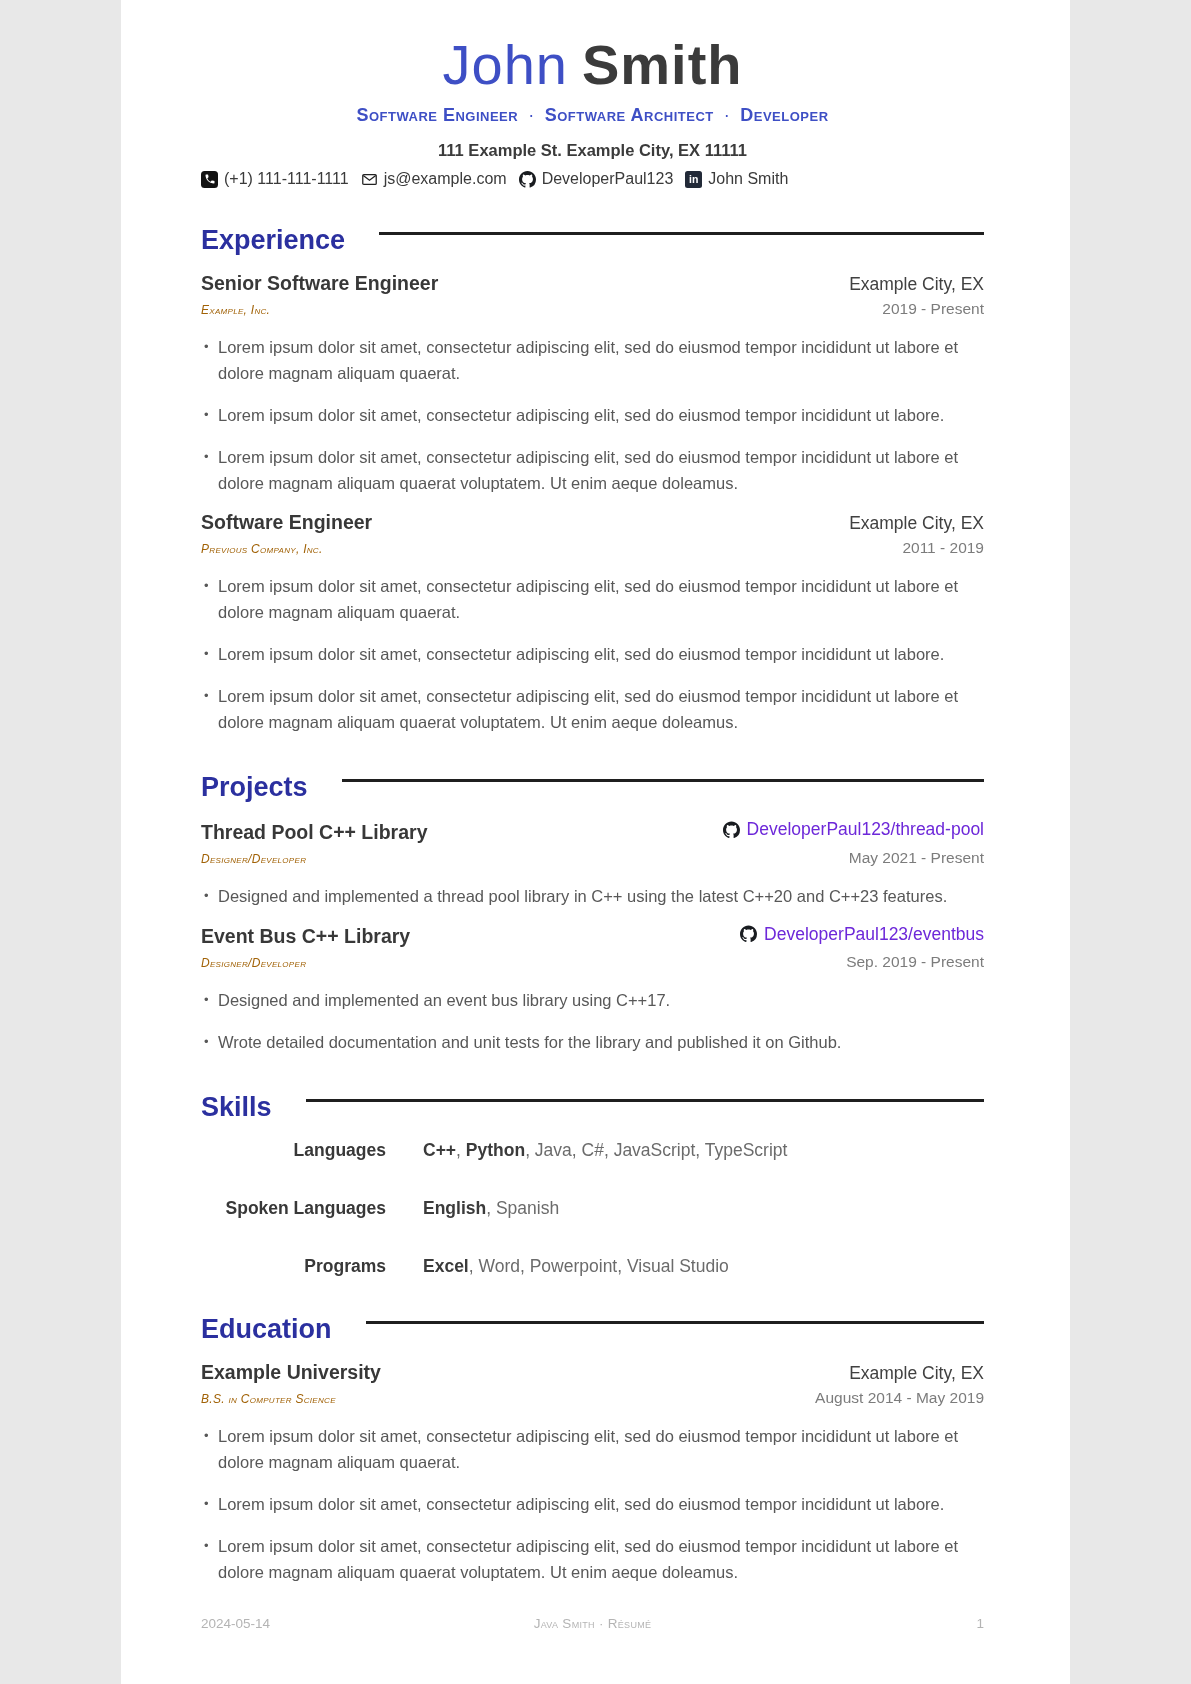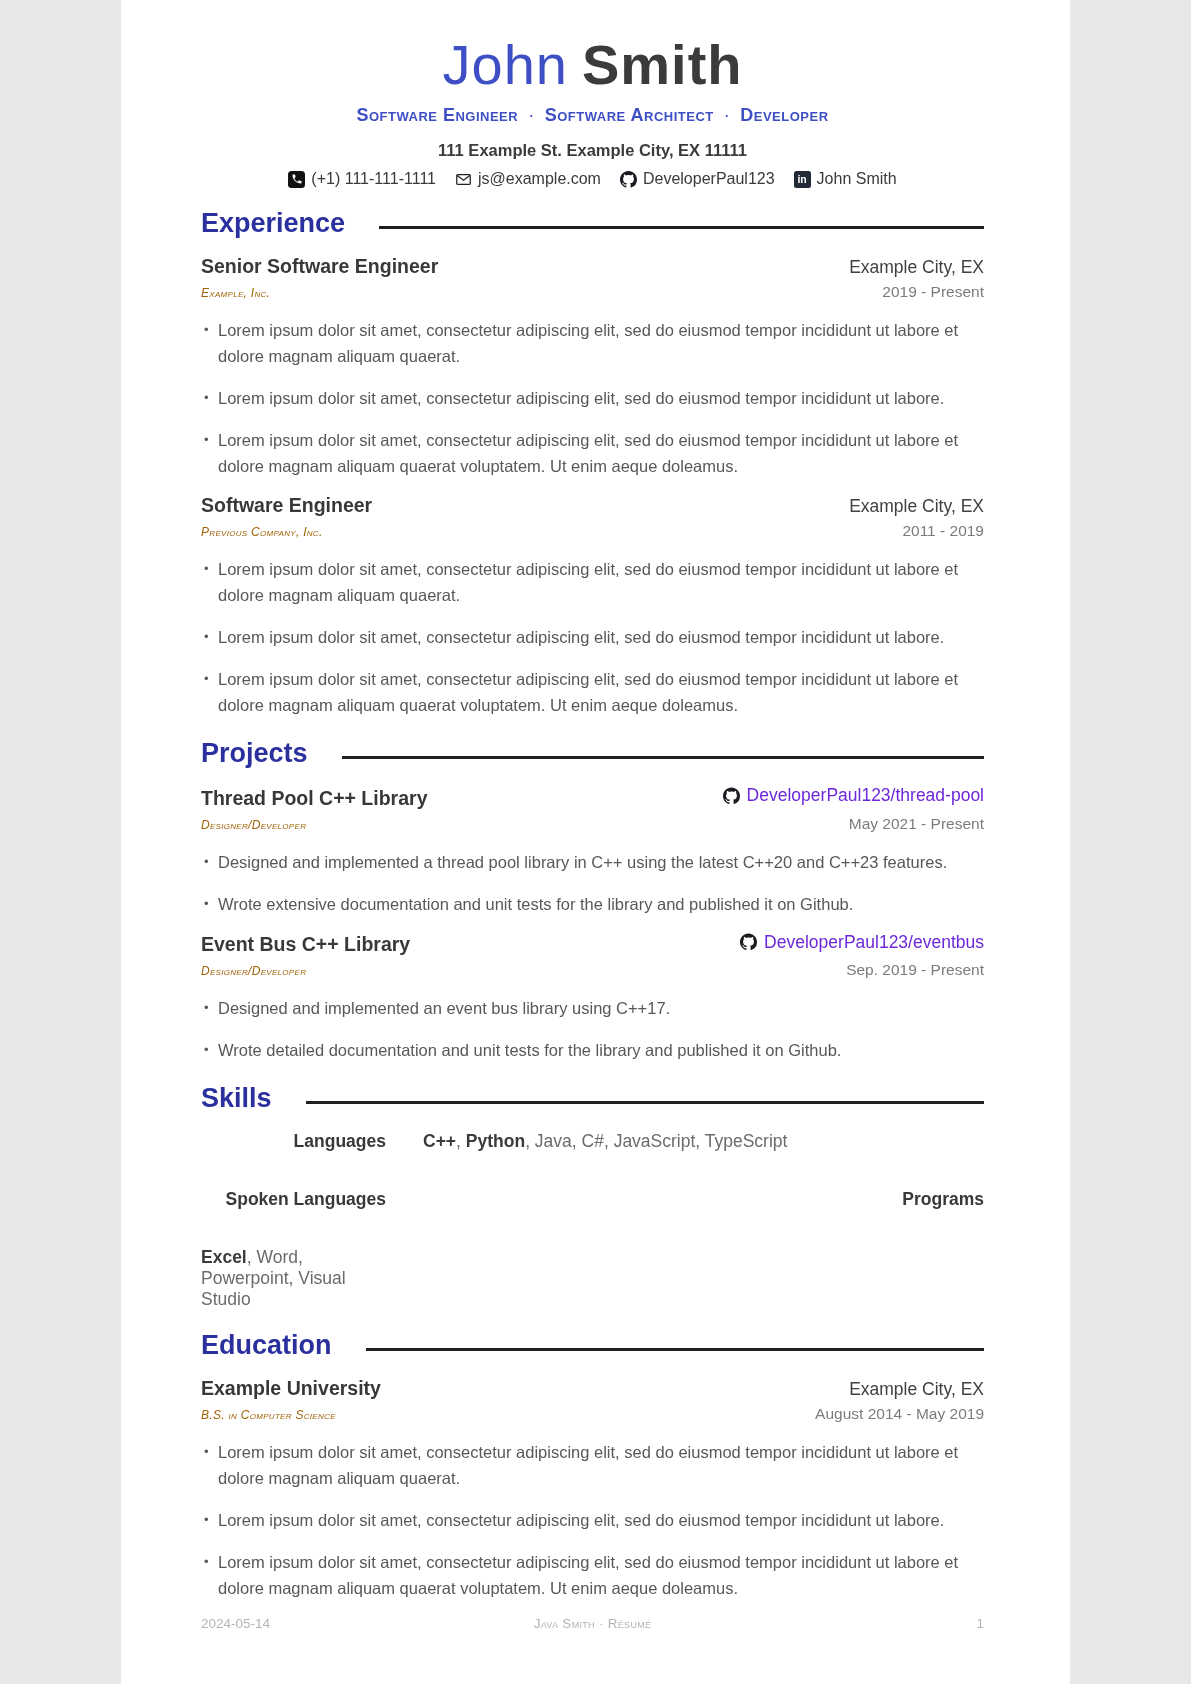--- a/index.html
+++ b/index.html
@@ -16,31 +16,31 @@
   .content { position:absolute; left:80px; right:86px; top:0; }
 
   
   .name { text-align:center; padding-top:34px; font-size:56px; line-height:62px; letter-spacing:1px; }
   .name .first { color:#3e4fc5; font-weight:300; }
   .name .last  { color:#3b3b3b; font-weight:700; margin-left:14px; }
   .taglines { text-align:center; margin-top:9px; font-size:18px; color:#3e4fc5;
               font-variant:small-caps; font-weight:600; letter-spacing:.5px; }
   .taglines .sep { margin:0 10px; font-weight:400; }
   .address { text-align:center; margin-top:15px; font-size:16.5px; font-weight:700; color:#3b3b3b; }
-  .contacts { display:flex; justify-content:center; align-items:center; gap:19px; margin-top:10px;
+  .contacts { display:flex; align-items:center; gap:12px; margin-top:10px;
               font-size:16px; color:#3a3a3a; }
   .contact { display:flex; align-items:center; gap:6px; }
   .ic { display:inline-flex; width:17px; height:17px; align-items:center; justify-content:center; }
   .ic svg { display:block; }
   .phone-box { background:#121212; border-radius:3.5px; }
   .li-box { background:#222a38; border-radius:2.5px; color:#fff; font-size:10.5px; font-weight:700; }
   .li-box::before { content:"in"; line-height:1; }
 
   
-  .section-head { display:flex; align-items:center; margin-top:18px;gap:20px; }
+  .section-head { display:flex; margin-top:35px;gap:20px; }
   .section-title { color:#2b309f; font-weight:700; font-size:27px; line-height:34px; white-space:nowrap; }
   .section-rule { flex:1; height:3px; background:#1f1f1f; margin-left:14px; margin-top:9px; }
 
   .entry { margin-top:15px; }
   .entry-row { display:flex; justify-content:space-between; align-items:baseline; }
   .entry-title { font-size:19.5px; font-weight:700; color:#383838; }
   .entry-right { font-size:17.5px; color:#414141; }
   .entry-sub-row { display:flex; justify-content:space-between; align-items:baseline; margin-top:5px; }
   .entry-subtitle { font-variant:small-caps; font-size:12px; color:#a16207; letter-spacing:.3px;font-style:italic; }
   .entry-dates { font-size:15.5px; color:#7c7c7c; }
@@ -163,21 +163,20 @@
           </span>
           <span>DeveloperPaul123/thread-pool</span>
         </span>
       </div>
       <div class="entry-sub-row">
         <span class="entry-subtitle">Designer/Developer</span>
         <span class="entry-dates">May 2021 - Present</span>
       </div>
       <div class="bullets">
         <div class="bullet">Designed and implemented a thread pool library in C++ using the latest C++20 and C++23 features.</div>
-        <div class="bullet">Wrote extensive documentation and unit tests for the library and published it on Github.</div>
       </div>
     </div>
 
     <div class="entry">
       <div class="entry-row">
         <span class="entry-title">Event Bus C++ Library</span>
         <span class="entry-right repo">
           <span class="ic">
             <svg width="18" height="18" viewBox="0 0 16 16" fill="#191c20">
                 <path d="M8 0C3.58 0 0 3.58 0 8c0 3.54 2.29 6.53 5.47 7.59.4.07.55-.17.55-.38 0-.19-.01-.82-.01-1.49-2.01.37-2.53-.49-2.69-.94-.09-.23-.48-.94-.82-1.13-.28-.15-.68-.52-.01-.53.63-.01 1.08.58 1.23.82.72 1.21 1.87.87 2.33.66.07-.52.28-.87.51-1.07-1.78-.2-3.64-.89-3.64-3.95 0-.87.31-1.59.82-2.15-.08-.2-.36-1.02.08-2.12 0 0 .67-.21 2.2.82.64-.18 1.32-.27 2-.27s1.36.09 2 .27c1.53-1.04 2.2-.82 2.2-.82.44 1.1.16 1.92.08 2.12.51.56.82 1.27.82 2.15 0 3.07-1.87 3.75-3.65 3.95.29.25.54.73.54 1.48 0 1.07-.01 1.93-.01 2.2 0 .21.15.46.55.38A8.01 8.01 0 0 0 16 8c0-4.42-3.58-8-8-8z"></path>
@@ -200,20 +199,23 @@
       <span class="section-title">Skills</span>
       <span class="section-rule"></span>
     </div>
 
     <div class="skills-grid">
       <div class="skill-label">Languages</div>
       <div class="skill-value">
         <span class="b">C++</span><span>, </span><span class="b">Python</span><span>, Java, C#, JavaScript, TypeScript</span>
       </div>
       <div class="skill-label">Spoken Languages</div>
+      <div class="skill-value">
+        <span class="b">English</span><span>, Spanish</span>
+      </div>
       <div class="skill-label">Programs</div>
       <div class="skill-value">
         <span class="b">Excel</span><span>, Word, Powerpoint, Visual Studio</span>
       </div>
     </div>
 
     <div class="section-head">
       <span class="section-title">Education</span>
       <span class="section-rule"></span>
     </div>

